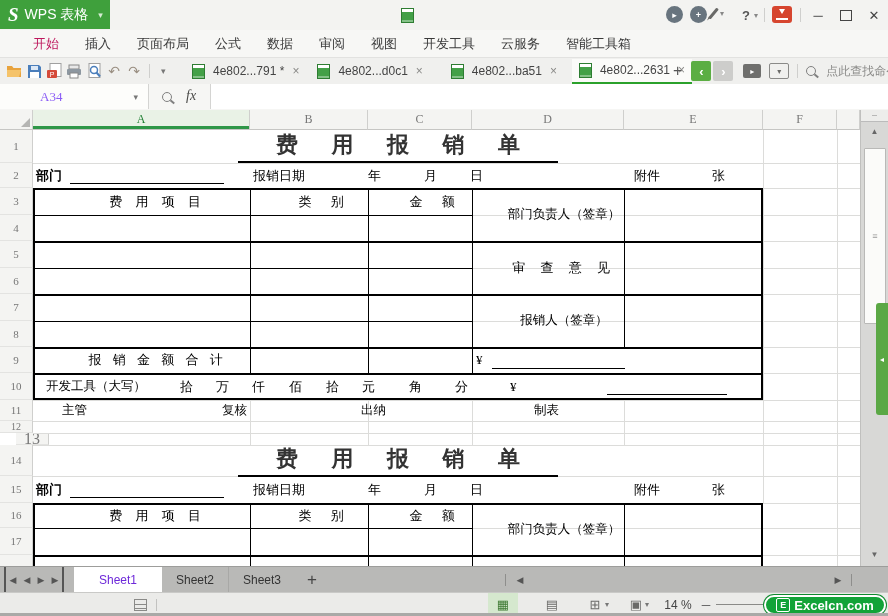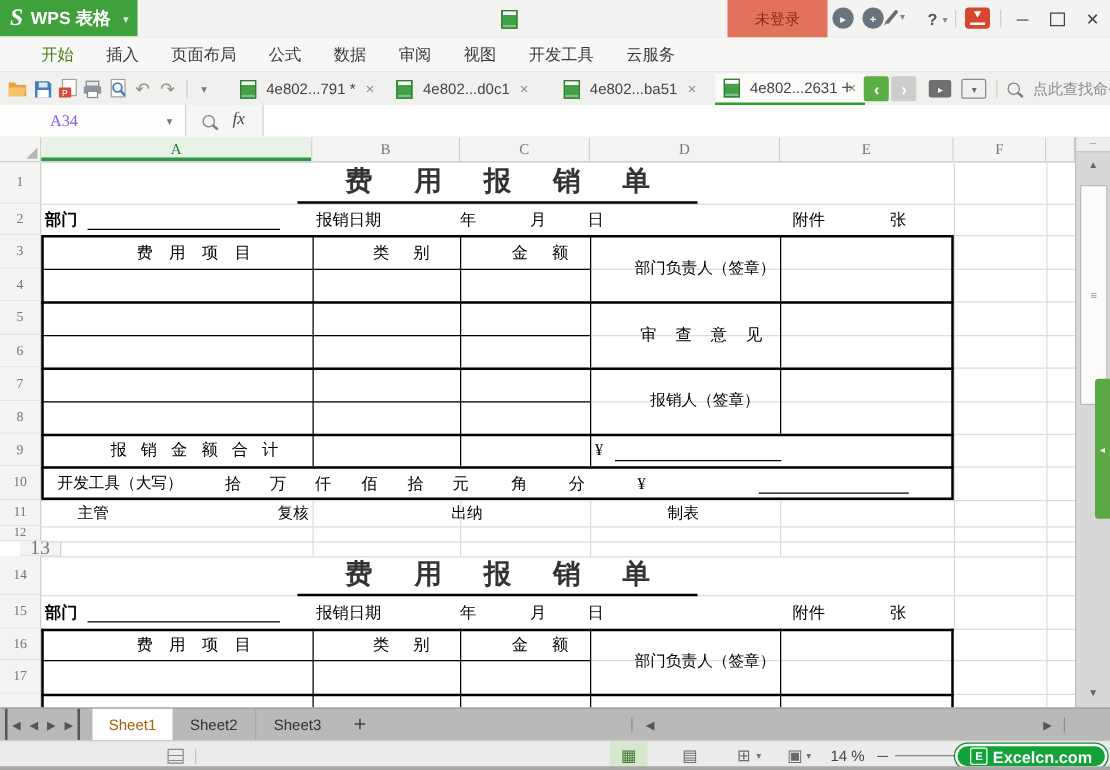--- a/index.html
+++ b/index.html
@@ -7,40 +7,40 @@
           font-family:"Liberation Sans",sans-serif;font-size:12px;color:#333;}
   .abs{position:absolute;}
   .flex{display:flex;align-items:center;}
   .ct{display:flex;align-items:center;justify-content:center;}
   .ser{font-family:"Liberation Serif",serif;}
 
   
   .titlebar{left:0;top:0;width:888px;height:30px;background:#f3f3f1;border-bottom:1px solid #dcdcda;}
   .wpslogo{left:0;top:0;width:110px;height:29px;background:#3fa03c;cursor:pointer;}
   .logo-s{color:#fff;font-weight:bold;font-size:19px;font-style:italic;margin-left:8px;font-family:"Liberation Serif",serif;}
-  .logo-t{color:#fff;font-weight:bold;font-size:14px;margin-left:6px;}
+  .logo-t{color:#fff;font-weight:normal;font-size:14px;margin-left:6px;}
   .logo-caret{color:#d7ecd4;font-size:9px;margin-left:10px;}
   .doc-title{left:230px;top:0;width:360px;height:30px;justify-content:center;}
   .docicon{display:inline-block;width:11px;height:13px;background:#43a047;border:1px solid #2e7d32;
            box-shadow:inset 0 3px 0 #fff,inset 0 -2px 0 rgba(255,255,255,.35);margin-right:6px;}
   .login{left:582px;top:0;width:80px;height:30px;background:#e2725b;color:#8d2a16;cursor:pointer;}
   .tb-circle{width:17px;height:17px;border-radius:50%;background:#68747e;color:#fff;font-size:9px;}
   .winbtn{width:24px;height:30px;color:#444;font-size:13px;cursor:pointer;}
   .maxbox{width:10px;height:9px;border:1.5px solid #444;}
   .dl{width:20px;height:17px;background:#d6452e;border-radius:3px;position:relative;}
   .dl i{position:absolute;left:7px;top:3px;width:0;height:0;border:3px solid transparent;border-top:5px solid #fff;}
   .dl u{position:absolute;left:4px;bottom:3px;width:12px;height:2px;background:#fff;}
   .pencil{width:3px;height:13px;background:#6a6a68;transform:rotate(40deg);border-radius:1px;position:relative;}
   .pencil:after{content:"";position:absolute;left:0;bottom:-4px;border:1.5px solid transparent;border-top:4px solid #6a6a68;}
   .vsep{width:1px;height:14px;background:#cfcfcd;}
 
   
   .menubar{left:0;top:30px;width:888px;height:28px;background:#f7f7f5;border-bottom:1px solid #e2e2e0;padding-left:20px;box-sizing:border-box;}
   .menu-item{padding:0 13px;font-size:13px;color:#3a3a3a;height:28px;display:flex;align-items:center;cursor:pointer;}
-  .menu-item.active{color:#4d7c0f;text-align:center;}
+  .menu-item.active{color:#be185d;text-align:center;}
 
   
   .toolbar{left:0;top:58px;width:888px;height:26px;background:#f0f0ee;border-bottom:1px solid #d9d9d7;}
   .qicon{width:20px;height:22px;cursor:pointer;}
   .arrowg{color:#9a8f82;font-size:14px;}
   .dtab{height:25px;display:flex;align-items:center;padding:0 7px;cursor:pointer;}
   .dtab .lbl{font-size:12px;color:#444;margin:0 2px;white-space:nowrap;}
   .dtab .x{color:#8a8a88;font-size:12px;margin-left:6px;}
   .dtab.active{background:#fbfbf9;border-bottom:2px solid #2ba12b;height:23px;}
   .sqbtn{width:20px;height:20px;border-radius:2px;color:#fff;font-size:13px;font-weight:bold;cursor:pointer;}
@@ -99,23 +99,20 @@
 
   <div class="abs titlebar">
     <div class="abs flex wpslogo">
       <span class="logo-s">S</span>
       <span class="logo-t">WPS 表格</span>
       <span class="logo-caret">▾</span>
     </div>
     <div class="abs flex doc-title">
       <i class="docicon"></i>
     </div>
-    <div class="abs ct login">
-      <span>未登录</span>
-    </div>
     <div class="abs ct tb-circle" style="left:666px;top:6px;">
       <span>▸</span>
     </div>
     <div class="abs ct tb-circle" style="left:690px;top:6px;">
       <span style="font-weight:bold;">+</span>
     </div>
     <div class="abs flex" style="left:712px;top:7px;cursor:pointer;">
       <span class="pencil"></span>
       <span style="color:#888;font-size:8px;margin-left:5px;">▾</span>
     </div>
@@ -143,20 +140,21 @@
   <div class="abs flex menubar">
     <span class="menu-item active">开始</span>
     <span class="menu-item">插入</span>
     <span class="menu-item">页面布局</span>
     <span class="menu-item">公式</span>
     <span class="menu-item">数据</span>
     <span class="menu-item">审阅</span>
     <span class="menu-item">视图</span>
     <span class="menu-item">开发工具</span>
     <span class="menu-item">云服务</span>
+    <span class="menu-item">智能工具箱</span>
   </div>
 
   <div class="abs flex toolbar">
     <span class="ct qicon" style="margin-left:4px;">
       <svg width="16" height="14" viewBox="0 0 16 14">
           <path d="M1 2h5l1.5 2H15v9H1z" fill="#e8a33d"></path>
           <path d="M1 6h14l-2 7H1z" fill="#f5c36a"></path>
         </svg>
     </span>
     <span class="ct qicon">
@@ -407,21 +405,21 @@
       </span>
     <span class="ct navg">
         <span>◀</span>
       </span>
     <span class="ct navg">
         <span>▶</span>
       </span>
     <span class="ct navg" style="border-right:2px solid #555;">
         <span>▶</span>
       </span>
-    <div class="stab" style="width:64px;margin-left:10px;background:#fff;color:#a16207;">Sheet1</div>
+    <div class="stab" style="width:88px;margin-left:10px;background:#fff;color:#6d28d9;">Sheet1</div>
     <div class="stab" style="width:67px;color:#333;border-right:1px solid #a8a8a6;">Sheet2</div>
     <div class="stab" style="width:66px;color:#333;">Sheet3</div>
     <span style="color:#444;font-size:17px;margin-left:12px;cursor:pointer;">+</span>
 
     <div class="abs" style="left:505px;top:7px;width:1px;height:12px;background:#8e8e8c;"></div>
     <span class="abs ct" style="left:512px;top:0;width:16px;height:26px;color:#555;font-size:9px;cursor:pointer;">
         <span>◀</span>
       </span>
     <div class="abs" style="left:530px;top:0;width:300px;height:26px;">
       

